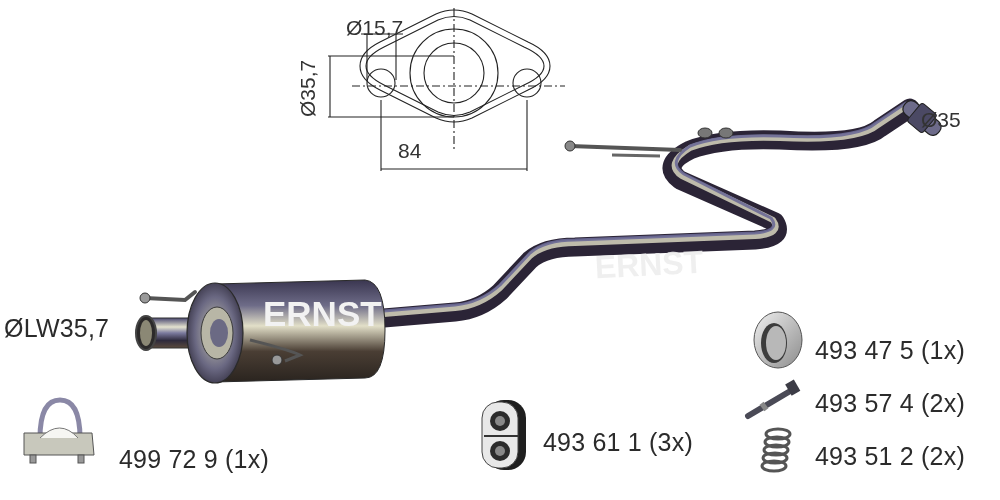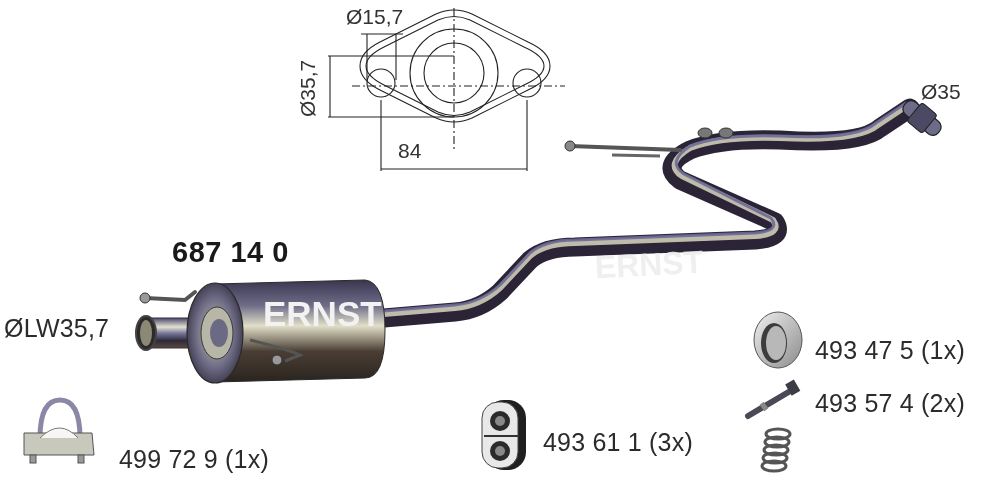--- a/index.html
+++ b/index.html
@@ -133,24 +133,24 @@
 
     <g fill="none" stroke="#555" stroke-width="3">
       <ellipse cx="778" cy="434" rx="12" ry="5"></ellipse>
       <ellipse cx="777" cy="442" rx="12" ry="5"></ellipse>
       <ellipse cx="776" cy="450" rx="12" ry="5"></ellipse>
       <ellipse cx="775" cy="458" rx="12" ry="5"></ellipse>
       <ellipse cx="774" cy="466" rx="12" ry="5"></ellipse>
     </g>
   </svg>
 
-  <div class="abs dim" style="left:346px; top:5px;">Ø15,7</div>
+  <div class="abs dim" style="left:346px; top:16px;">Ø15,7</div>
   <div class="abs dim" style="left:296px; top:117px; transform:rotate(-90deg); transform-origin:left top;">Ø35,7</div>
   <div class="abs dim" style="left:398px; top:139px;">84</div>
-  <div class="abs dim" style="left:921px; top:80px;">Ø35</div>
-  <div class="abs pn" style="left:172px; top:236px;">687 14 0</div>
+  <div class="abs dim" style="left:921px; top:108px;">Ø35</div>
   <div class="abs lbl" style="left:4px; top:314px;">ØLW35,7</div>
 
   <div class="abs lbl" style="left:119px; top:445px;text-align:center;">499 72 9 (1x)</div>
   <div class="abs lbl" style="left:543px; top:428px;">493 61 1 (3x)</div>
   <div class="abs lbl" style="left:815px; top:336px;">493 47 5 (1x)</div>
   <div class="abs lbl" style="left:815px; top:389px;">493 57 4 (2x)</div>
+  <div class="abs lbl" style="left:815px; top:442px;">493 51 2 (2x)</div>
 </div>
 
 </body></html>

